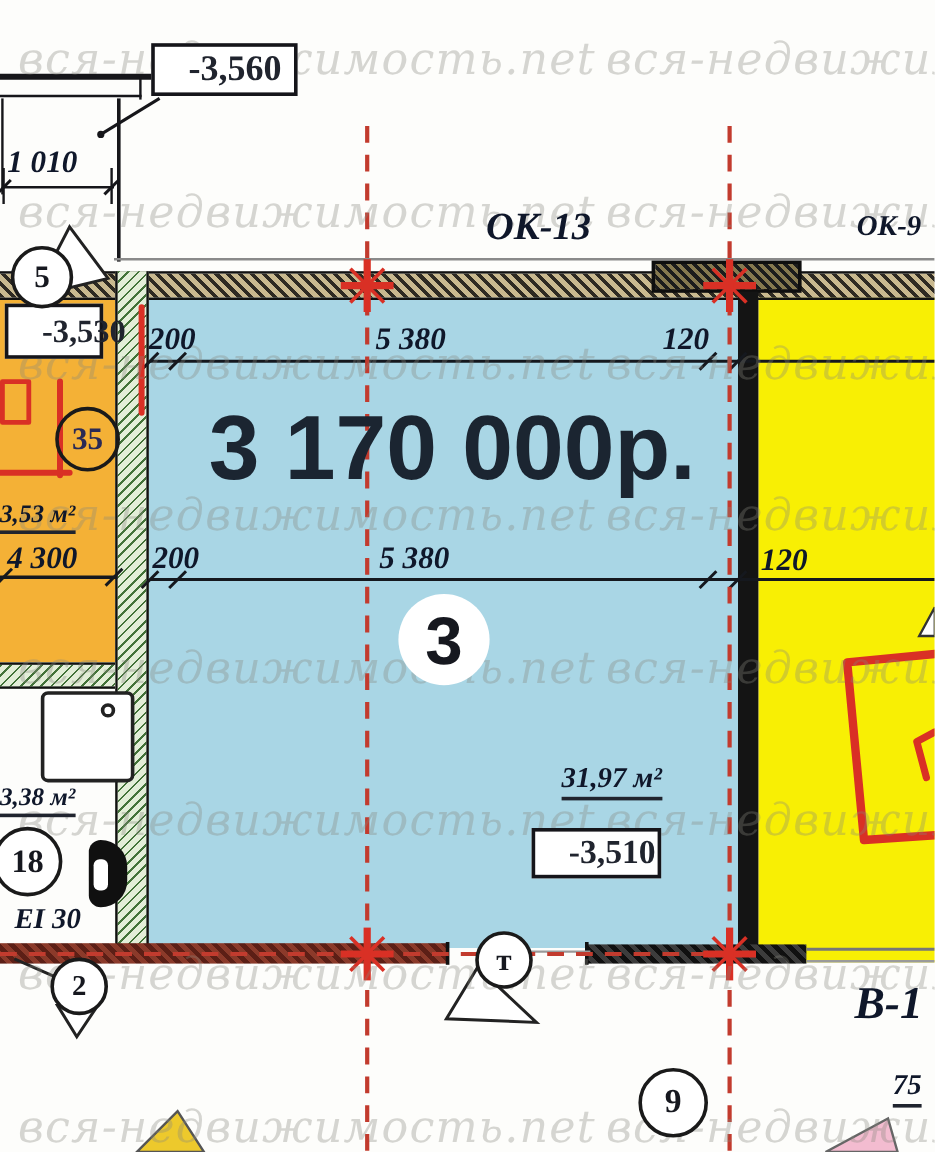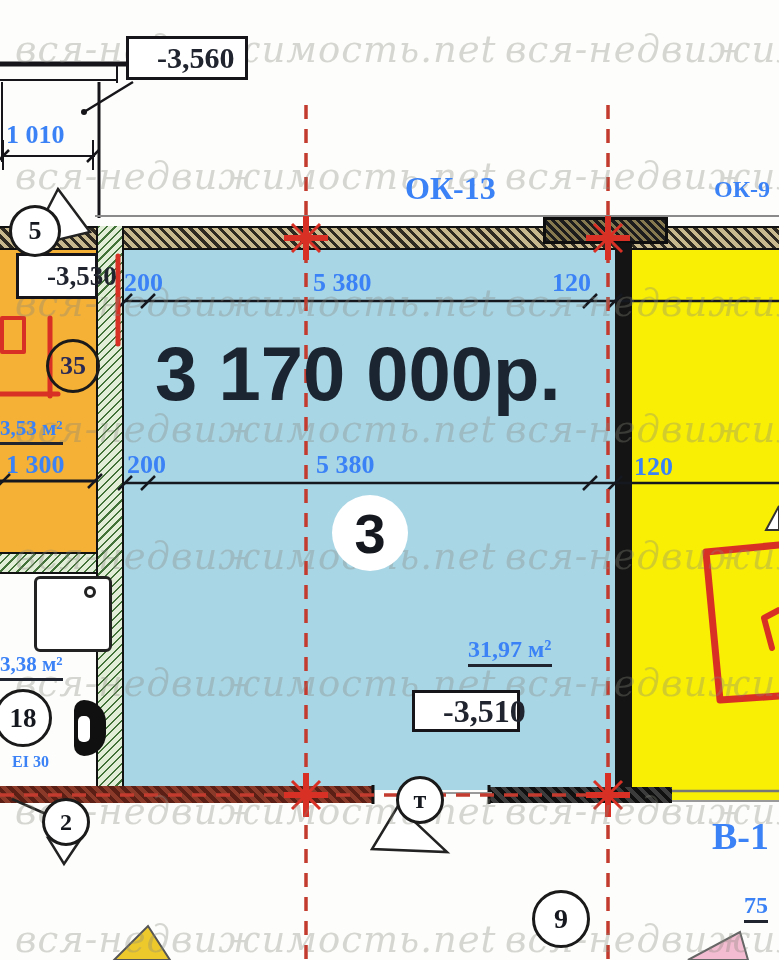--- a/index.html
+++ b/index.html
@@ -5,31 +5,31 @@
   html,body{margin:0;padding:0;}
   body{width:779px;height:960px;overflow:hidden;background:#fdfdfb;font-family:"Liberation Serif",serif;}
   #plan{position:relative;width:779px;height:960px;background:#fdfdfb;overflow:hidden;}
   .room{position:absolute;z-index:1;}
   .wall{position:absolute;z-index:2;box-sizing:border-box;}
   .fixture{position:absolute;z-index:2;box-sizing:border-box;}
   svg.overlay{position:absolute;left:0;top:0;z-index:4;}
   .wm{position:absolute;z-index:5;font-family:"DejaVu Serif",serif;font-style:italic;font-size:37px;
       color:#87877e;opacity:.33;white-space:nowrap;letter-spacing:1px;pointer-events:none;}
   .lbl{position:absolute;z-index:6;font-family:"Liberation Serif",serif;font-weight:bold;
-       color:#3b82f6;white-space:nowrap;}
+       color:#0f172a;white-space:nowrap;font-style:italic;}
   .dim{font-size:26px;}
   .small{font-size:21px;}
   .ul{border-bottom:3px solid #20242e;padding-bottom:1px;}
   .circle{position:absolute;z-index:6;border-radius:50%;background:#fff;border:3px solid #1a1a1a;
           display:flex;align-items:center;justify-content:center;box-sizing:border-box;
           font-family:"Liberation Serif",serif;font-weight:bold;color:#16181f;}
   .ebox{position:absolute;z-index:6;background:#fff;border:3px solid #15151a;box-sizing:border-box;
         display:flex;align-items:center;font-weight:bold;color:#20242e;padding-left:28px;}
   .price{position:absolute;z-index:6;font-family:"Liberation Sans",sans-serif;font-weight:700;
-         font-size:76px;color:#1b2531;letter-spacing:0;white-space:nowrap;}
+         font-size:76px;color:#1b2531;letter-spacing:0;white-space:nowrap;margin-left:19px;}
   .hatch-tan{background:repeating-linear-gradient(45deg,#2e2a22 0 3px,#c9b98f 3px 7px);}
   .hatch-dark{background:repeating-linear-gradient(45deg,#1c1c1c 0 3px,#86794f 3px 6px);}
   .hatch-green{background:#e3eed8 repeating-linear-gradient(135deg,rgba(58,108,48,.95) 0 1.5px,rgba(0,0,0,0) 1.5px 6px);}
   .hatch-maroon{background:repeating-linear-gradient(45deg,#5c1f16 0 4px,#8b3a2a 4px 8px);}
   .hatch-black{background:repeating-linear-gradient(45deg,#101010 0 4px,#3c3c3c 4px 8px);}
 </style>
 </head>
 <body>
 
 <div id="plan">
@@ -150,38 +150,38 @@
   <span class="wm" style="left:15px;top:662px;">вся-недвижимость.net</span>
   <span class="wm" style="left:505px;top:662px;">вся-недвижимость.net</span>
   <span class="wm" style="left:15px;top:790px;">вся-недвижимость.net</span>
   <span class="wm" style="left:505px;top:790px;">вся-недвижимость.net</span>
   <span class="wm" style="left:15px;top:918px;">вся-недвижимость.net</span>
   <span class="wm" style="left:505px;top:918px;">вся-недвижимость.net</span>
 
   <div class="ebox" style="left:126px;top:36px;width:122px;height:44px;font-size:30px;">
     <span>-3,560</span>
   </div>
-  <div class="ebox" style="left:16px;top:253px;width:82px;height:46px;font-size:27px;">
+  <div class="ebox" style="left:4px;top:253px;width:82px;height:46px;font-size:27px;">
     <span>-3,530</span>
   </div>
-  <div class="ebox" style="left:412px;top:690px;width:108px;height:42px;font-size:32px;">
+  <div class="ebox" style="left:443px;top:690px;width:108px;height:42px;font-size:28px;">
     <span>-3,510</span>
   </div>
 
   <div class="lbl" style="left:405px;top:170px;font-size:32px;">ОК-13</div>
   <div class="lbl" style="left:714px;top:176px;font-size:24px;">ОК-9</div>
 
   <div class="lbl dim" style="left:6px;top:120px;">1 010</div>
   <div class="lbl dim" style="left:124px;top:268px;">200</div>
   <div class="lbl dim" style="left:313px;top:268px;">5 380</div>
   <div class="lbl dim" style="left:552px;top:268px;">120</div>
   <div class="lbl dim" style="left:127px;top:450px;">200</div>
   <div class="lbl dim" style="left:316px;top:450px;">5 380</div>
   <div class="lbl dim" style="left:634px;top:452px;">120</div>
-  <div class="lbl dim" style="left:6px;top:450px;">1 300</div>
+  <div class="lbl dim" style="left:6px;top:450px;">4 300</div>
   <div class="lbl dim ul" style="left:744px;top:892px;font-size:24px;">75</div>
 
   <div class="price" style="left:155px;top:330px;">3 170 000р.</div>
 
   <div class="lbl ul" style="left:468px;top:636px;font-size:24px;">31,97 м²</div>
   <div class="lbl small ul" style="left:0;top:416px;">3,53 м²</div>
   <div class="lbl small ul" style="left:0;top:652px;">3,38 м²</div>
 
   <div class="circle" style="left:332px;top:495px;width:76px;height:76px;border:none;font-family:'Liberation Sans',sans-serif;font-size:56px;">
     <span>3</span>
@@ -199,16 +199,16 @@
   <div class="circle" style="left:42px;top:798px;width:48px;height:48px;font-size:24px;">
     <span>2</span>
   </div>
   <div class="circle" style="left:396px;top:776px;width:48px;height:48px;font-size:26px;">
     <span>т</span>
   </div>
   <div class="circle" style="left:532px;top:890px;width:58px;height:58px;font-size:28px;">
     <span>9</span>
   </div>
 
-  <div class="lbl" style="left:12px;top:753px;font-size:16px;">EI 30</div>
+  <div class="lbl" style="left:12px;top:753px;font-size:24px;">EI 30</div>
   <div class="lbl" style="left:712px;top:814px;font-size:38px;">В-1</div>
 
 </div>
 
 </body></html>

